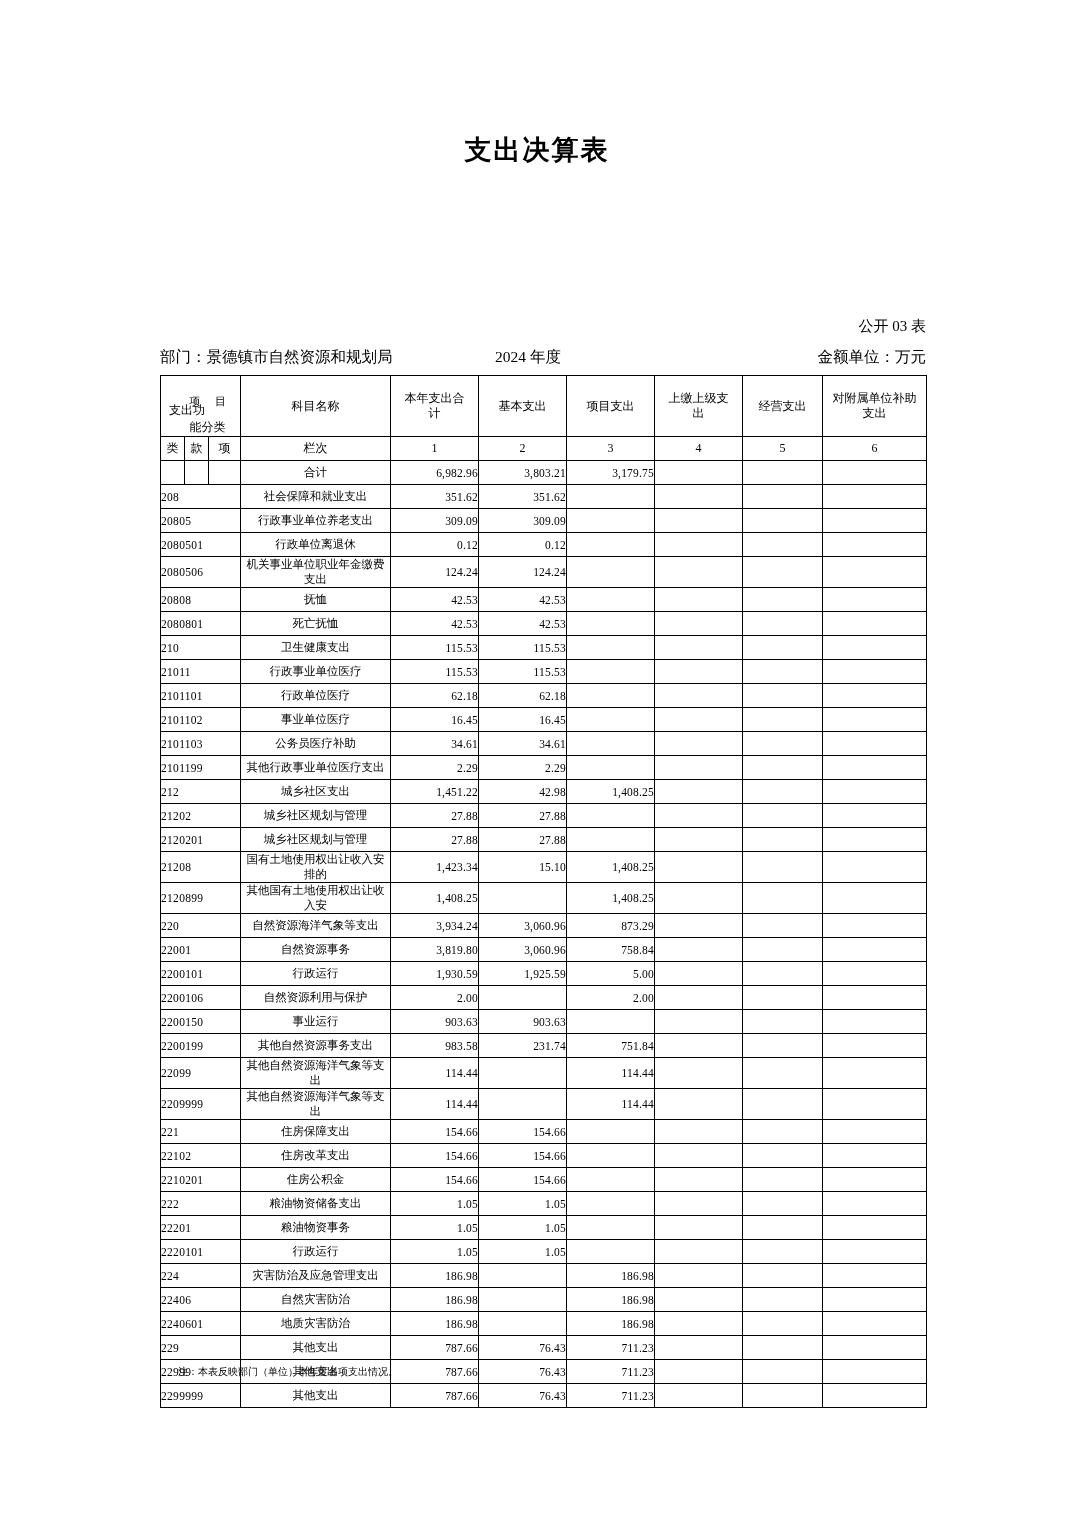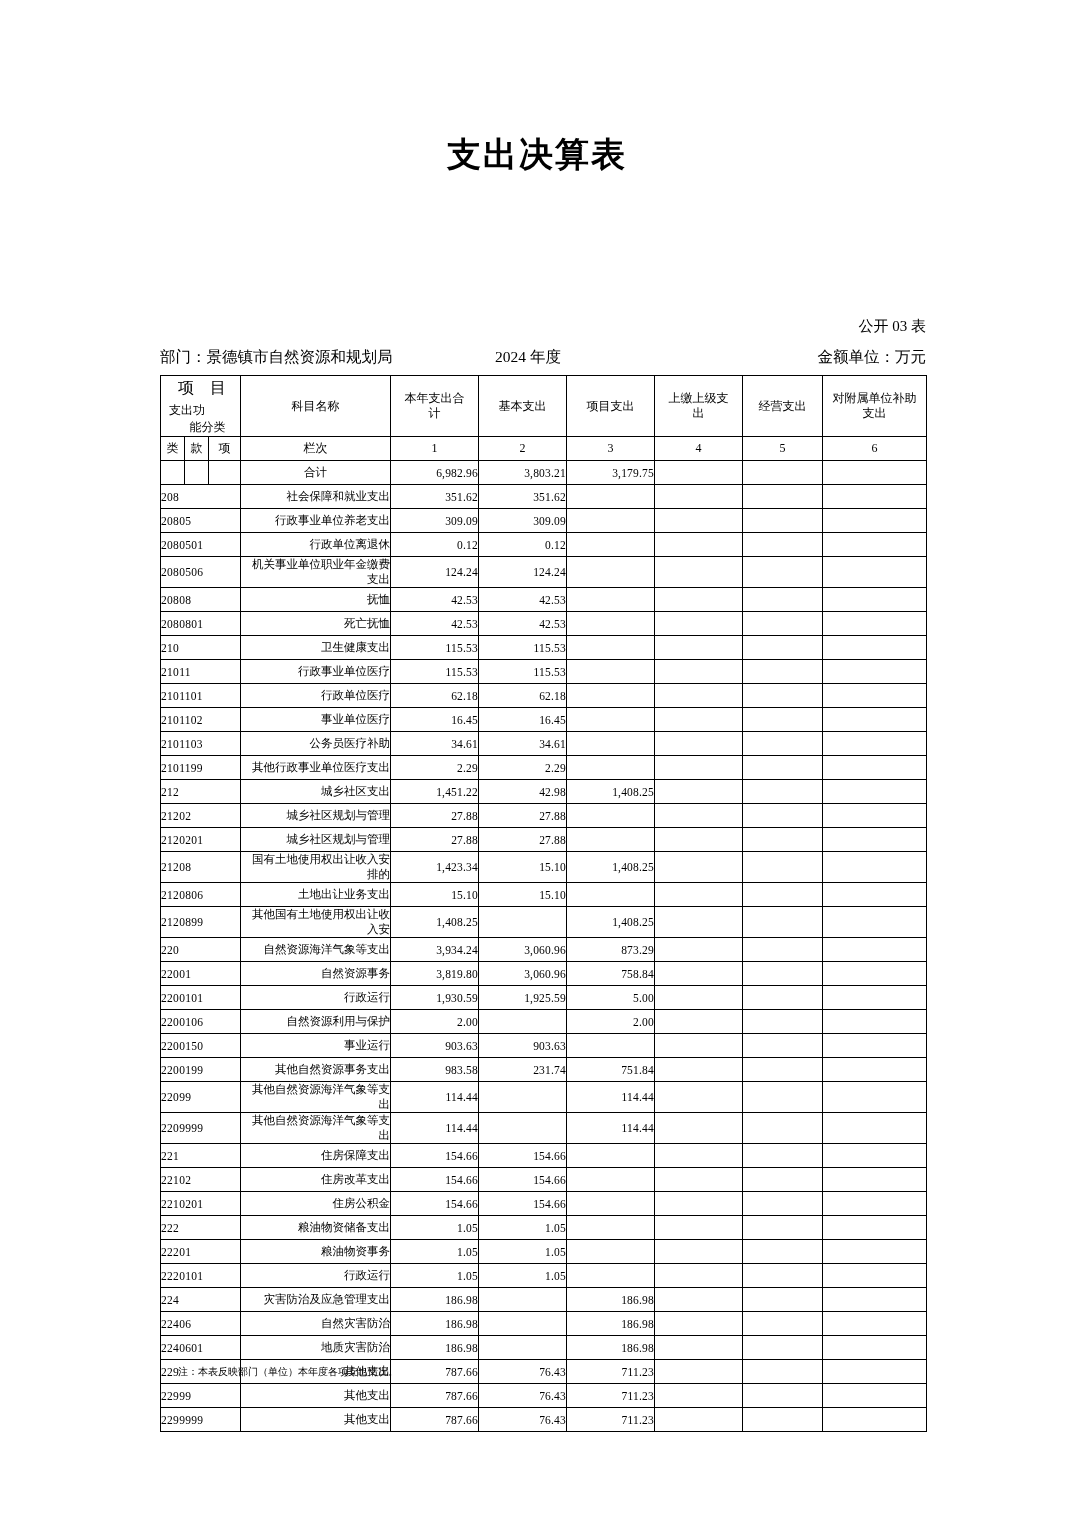--- a/index.html
+++ b/index.html
@@ -16,21 +16,21 @@
   }
   .page {
     width: 1074px;
     height: 1520px;
     position: relative;
     box-sizing: border-box;
     padding: 0;
   }
   .title {
     text-align: center;
-    font-size: 34px;
+    font-size: 27px;
     font-weight: bold;
     letter-spacing: 2px;
     margin-top: 132px;
     font-family: "Liberation Sans", sans-serif;
   }
   .sheet-no {
     position: absolute;
     right: 148px;
     top: 185px;
     font-size: 15px;
@@ -88,21 +88,21 @@
   .hdr-tall {
     height: 62px;
   }
   .code-cell {
     text-align: left;
     padding-left: 6px;
     font-size: 11.5px;
     letter-spacing: 0.3px;
   }
   .name-cell {
-    text-align: right;
+    text-align: center;
     padding-left: 6px;
     font-size: 11.5px;
   }
   .num-cell {
     text-align: right;
     padding-right: 7px;
     font-size: 11.5px;
     letter-spacing: 0.2px;
   }
   .ctr {
@@ -122,23 +122,23 @@
     display: block;
     text-align: center;
     padding-left: 14px;
   }
   .diag-cell {
     position: relative;
     height: 62px;
   }
   .diag-cell .top-lab {
     position: absolute;
-    top: 2px;
+    top: 18px;
     right: 8px;
-    font-size: 16px;
+    font-size: 11px;
     letter-spacing: 6px;
   }
   .note {
     position: absolute;
     top: 1233px;
     left: 178px;
     font-size: 10px;
     font-family: Liberation Serif, serif;
   }
 </style>
@@ -375,30 +375,20 @@
           <td colspan="3" class="code-cell">21208</td>
           <td class="name-cell">国有土地使用权出让收入安排的</td>
           <td class="num-cell">1,423.34</td>
           <td class="num-cell">15.10</td>
           <td class="num-cell">1,408.25</td>
           <td class="num-cell"></td>
           <td class="num-cell"></td>
           <td class="num-cell"></td>
         </tr>
         <tr>
-          <td colspan="3" class="code-cell">2120806</td>
-          <td class="name-cell">土地出让业务支出</td>
-          <td class="num-cell">15.10</td>
-          <td class="num-cell">15.10</td>
-          <td class="num-cell"></td>
-          <td class="num-cell"></td>
-          <td class="num-cell"></td>
-          <td class="num-cell"></td>
-        </tr>
-        <tr>
           <td colspan="3" class="code-cell">2120899</td>
           <td class="name-cell">其他国有土地使用权出让收入安</td>
           <td class="num-cell">1,408.25</td>
           <td class="num-cell"></td>
           <td class="num-cell">1,408.25</td>
           <td class="num-cell"></td>
           <td class="num-cell"></td>
           <td class="num-cell"></td>
         </tr>
         <tr>

